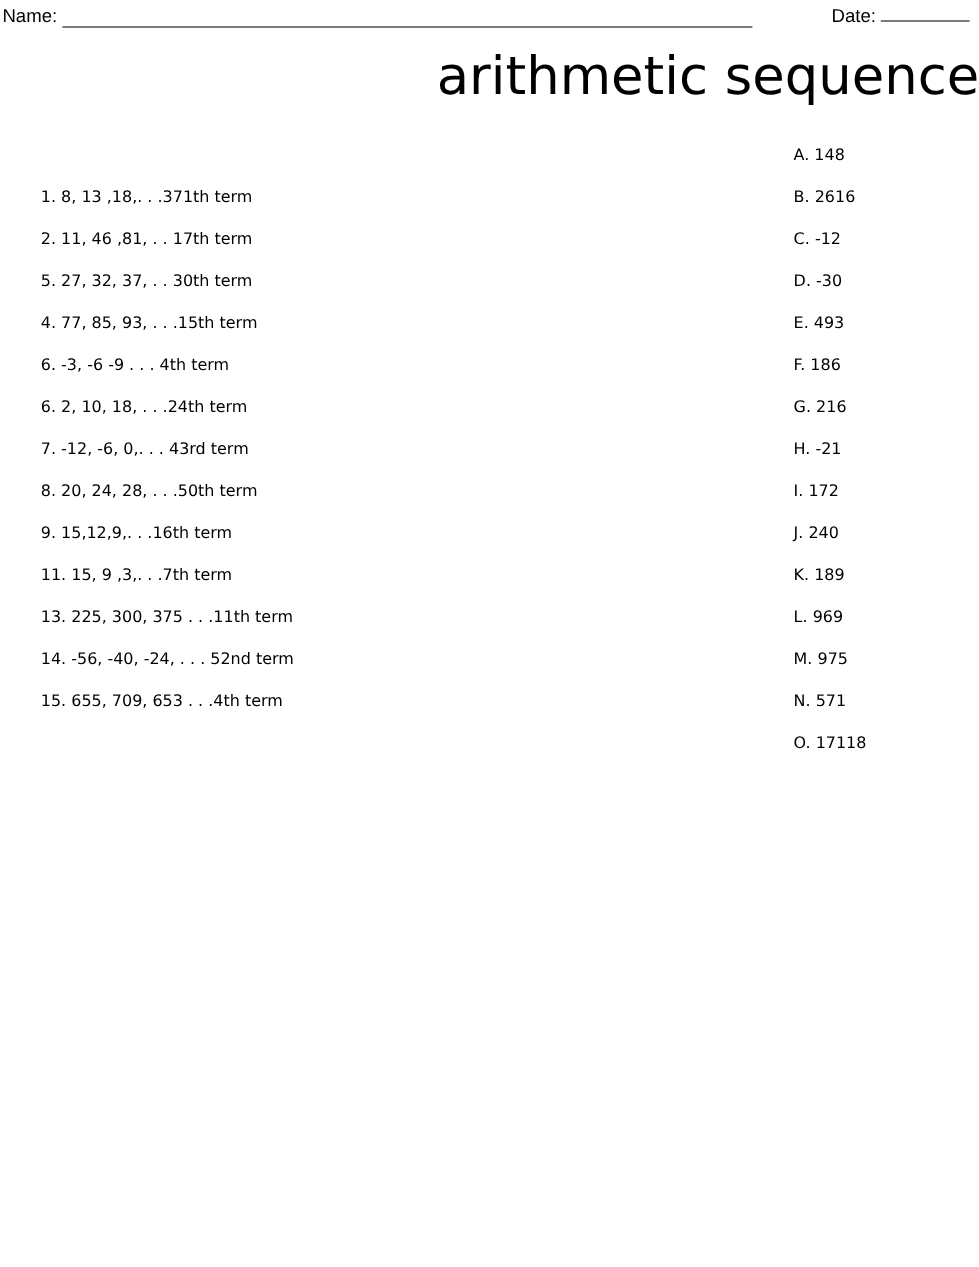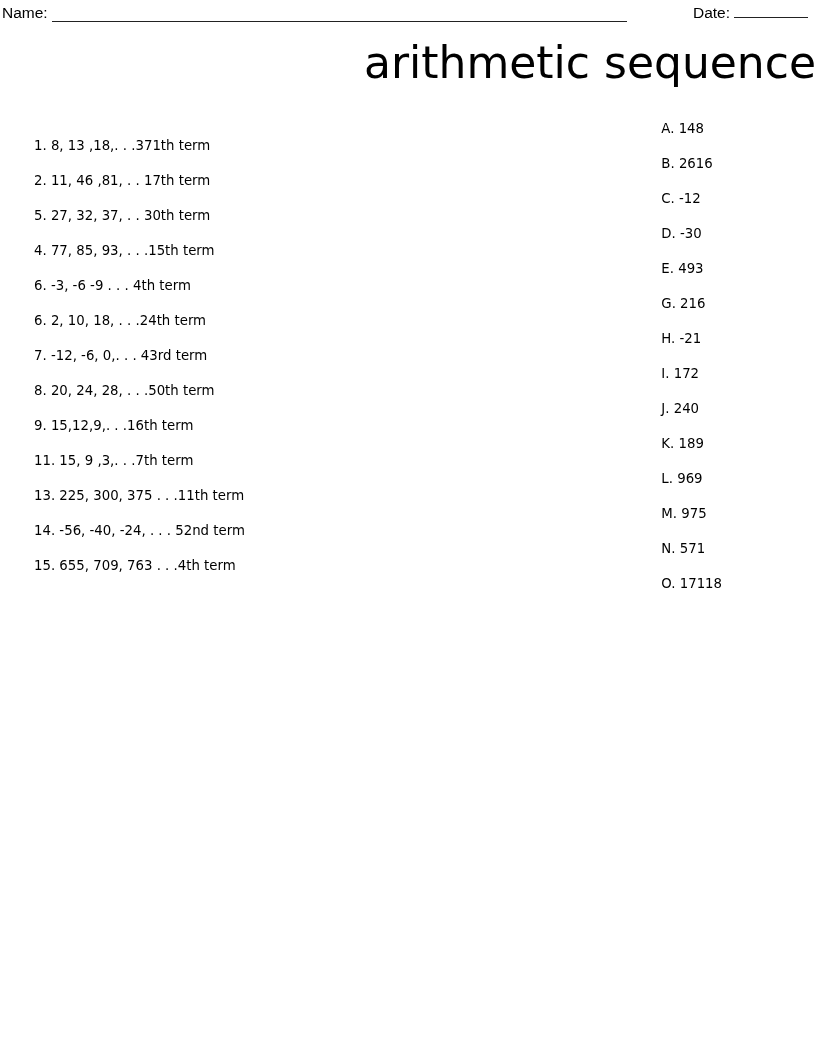--- a/index.html
+++ b/index.html
@@ -127,29 +127,30 @@
         <div class="q-item">5. 27, 32, 37, . .  30th term</div>
         <div class="q-item">4. 77, 85, 93, . . .15th term</div>
         <div class="q-item">6. -3, -6 -9 . . .  4th term</div>
         <div class="q-item">6. 2, 10, 18, . . .24th term</div>
         <div class="q-item">7. -12, -6, 0,. . .  43rd term</div>
         <div class="q-item">8. 20, 24, 28, . . .50th term</div>
         <div class="q-item">9. 15,12,9,. . .16th term</div>
         <div class="q-item">11. 15, 9 ,3,. . .7th term</div>
         <div class="q-item">13. 225, 300, 375 . . .11th term</div>
         <div class="q-item">14. -56, -40, -24, . . . 52nd term</div>
-        <div class="q-item">15. 655, 709, 763 . . .4th term</div>
+        <div class="q-item">15. 655, 709, 653 . . .4th term</div>
       </div>
 
       <div class="col-answers">
         <div class="a-item">A. 148</div>
         <div class="a-item">B. 2616</div>
         <div class="a-item">C. -12</div>
         <div class="a-item">D. -30</div>
         <div class="a-item">E. 493</div>
+        <div class="a-item">F. 186</div>
         <div class="a-item">G. 216</div>
         <div class="a-item">H. -21</div>
         <div class="a-item">I. 172</div>
         <div class="a-item">J. 240</div>
         <div class="a-item">K. 189</div>
         <div class="a-item">L. 969</div>
         <div class="a-item">M. 975</div>
         <div class="a-item">N. 571</div>
         <div class="a-item">O. 17118</div>
       </div>

